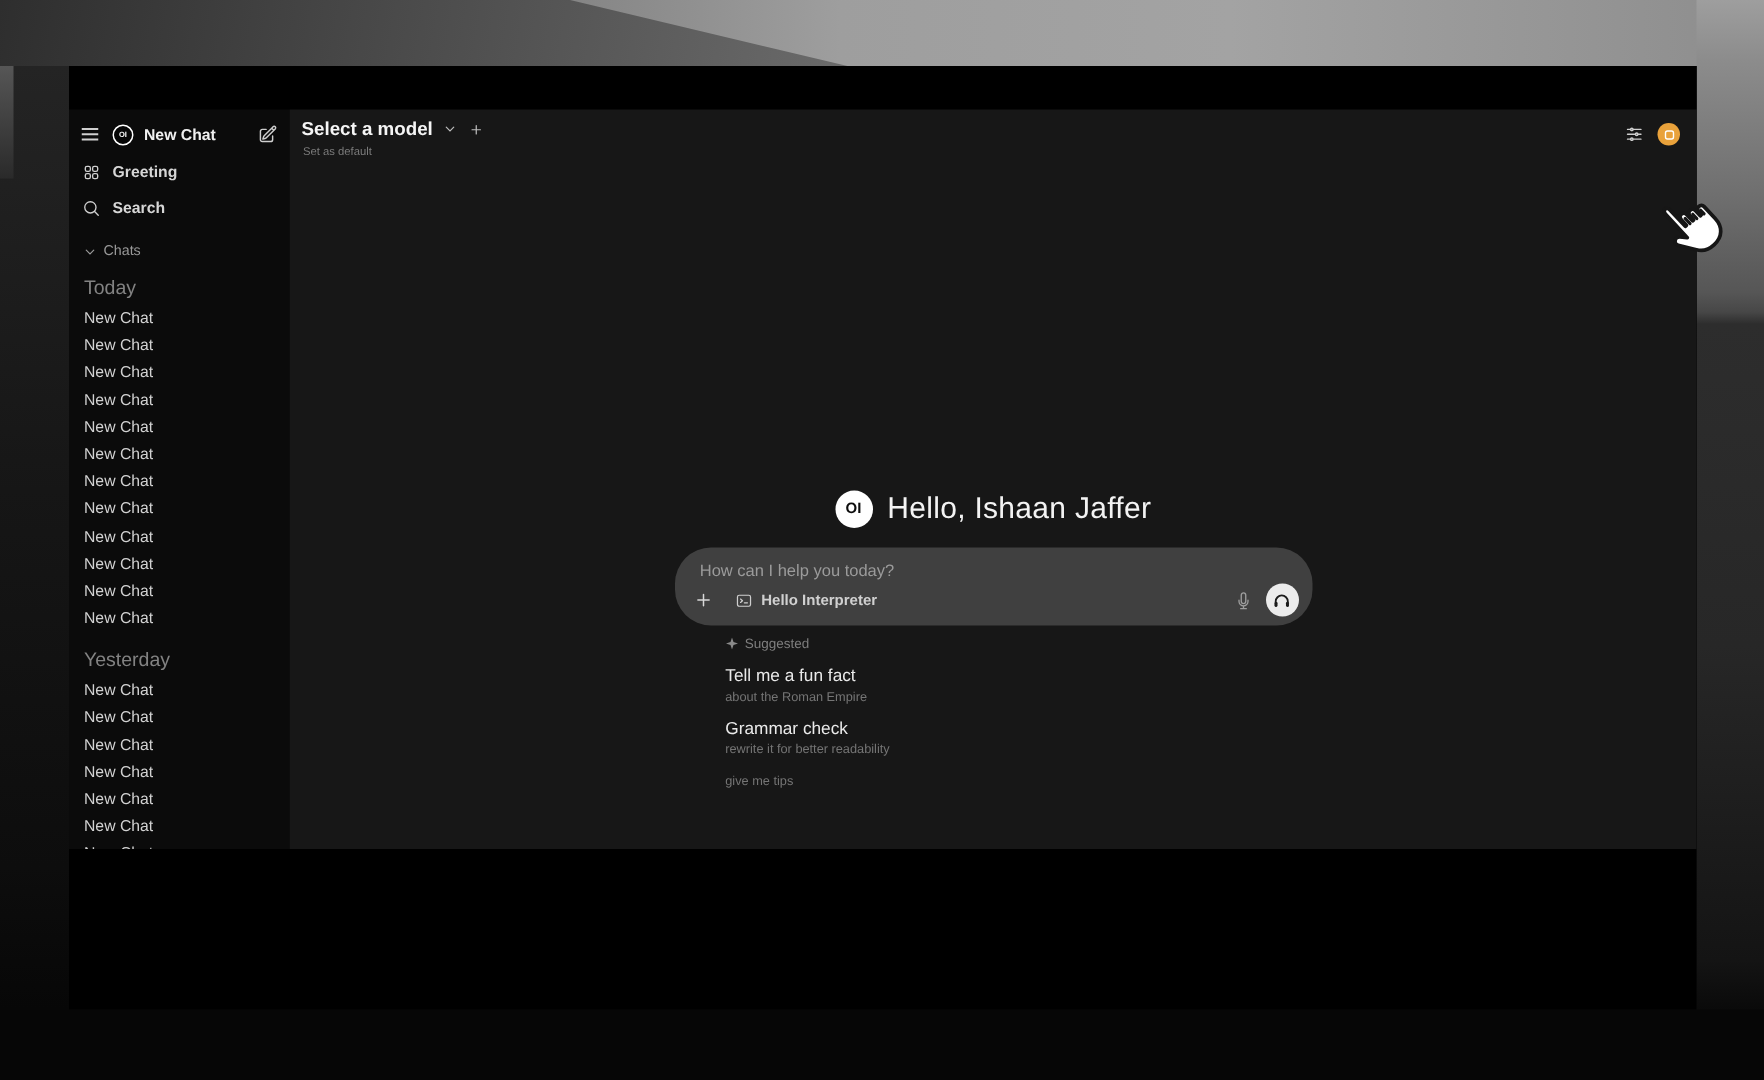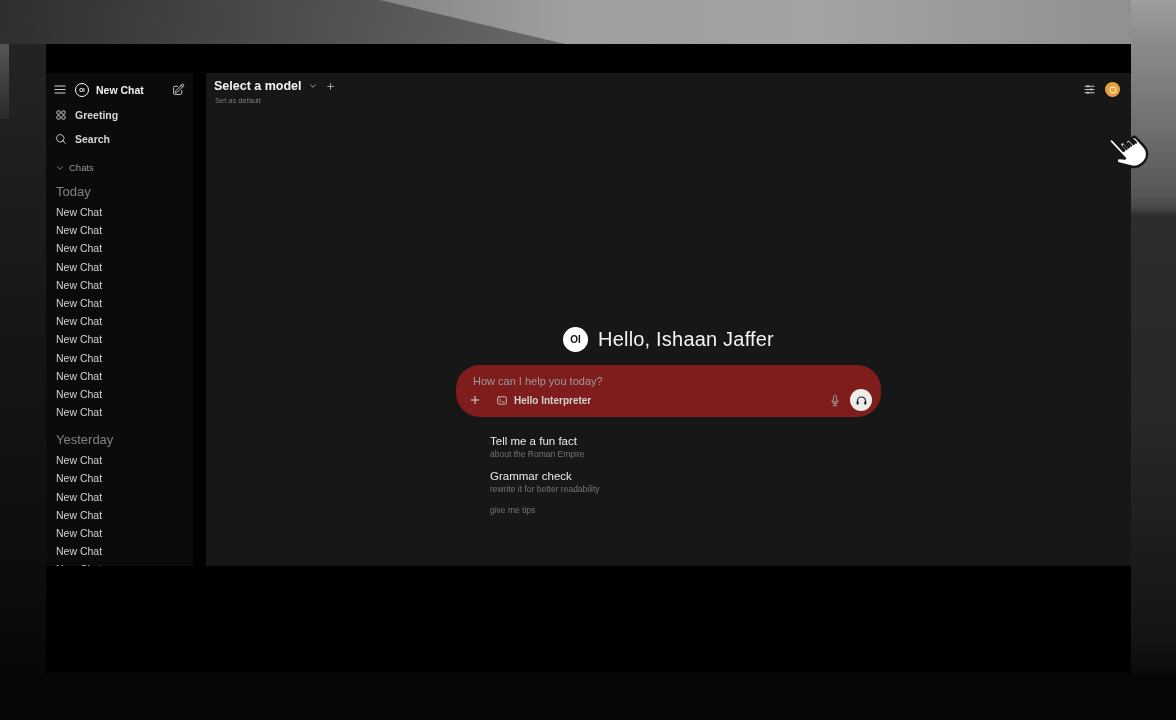--- a/index.html
+++ b/index.html
@@ -37,36 +37,36 @@
   .chats-head { display:flex; align-items:center; gap:5px; margin-top:14px; padding-left:2px;
     font-size:9.5px; color:#9a9a9a; cursor:pointer; }
   .group-label { margin:11px 0 4px 2px; font-size:13px; color:#828282; }
   .chat-list { display:flex; flex-direction:column; }
   .chat-item { height:18.2px; line-height:18.2px; padding-left:2px; font-size:10.5px; color:#d2d2d2;
     white-space:nowrap; overflow:hidden; cursor:pointer; }
   .pinned-chat { display:flex; align-items:center; gap:4px; height:19px; margin-top:0px; padding-left:2px;
     font-size:10.5px; color:#d8d8d8; white-space:nowrap; cursor:pointer; }
 
   
-  .main { flex:1; background:#171717; position:relative;margin-left:13px; }
+  .main { flex:1; background:#171717; position:relative; }
   .main-header { position:absolute; top:6px; left:8px; }
   .model-row { display:flex; align-items:center; gap:7px; cursor:pointer; }
   .model-label { font-size:12.5px; font-weight:700; color:#f5f5f5; }
   .set-default { margin:3px 0 0 1px; font-size:7.5px; color:#7c7c7c; cursor:pointer; }
   .header-right { position:absolute; top:9px; right:11px; display:flex; align-items:center; gap:9px; }
   .avatar { width:15px; height:15px; border-radius:50%; background:#e9a23b; display:flex;
     align-items:center; justify-content:center; cursor:pointer; }
 
   .center { position:absolute; top:254px; left:0; right:0; display:flex; flex-direction:column; align-items:center; }
   .greeting { display:flex; align-items:center; gap:10px; }
   .logo-big { width:25px; height:25px; border-radius:50%; background:#fff; color:#0d0d0d;
     font-size:10px; font-weight:800; display:flex; align-items:center; justify-content:center; }
   .greeting-text { font-size:20px; font-weight:500; color:#f3f3f3; letter-spacing:0.2px; }
 
-  .input-box { margin-top:13px; width:425px; height:52px; background:#7f1d1d; border-radius:24px; position:relative; }
+  .input-box { margin-top:13px; width:425px; height:52px; background:#404040; border-radius:24px; position:relative; }
   .input-text { position:absolute; top:10px; left:17px; font-size:11px; color:#9b9b9b; cursor:text; }
   .toolbar { position:absolute; left:13px; right:9px; bottom:6px; display:flex; align-items:center; }
   .ci-pill { display:flex; align-items:center; gap:6px; margin-left:15px; cursor:pointer; }
   .ci-label { font-size:10px; font-weight:600; color:#d0d0d0; }
   .toolbar-right { margin-left:auto; display:flex; align-items:center; gap:9px; }
   .hp-btn { width:22px; height:22px; border-radius:50%; background:#ececec; display:flex;
     align-items:center; justify-content:center; cursor:pointer; }
 
   .suggest-wrap { width:425px; margin-top:7px; padding-left:34px; }
   .suggest-label { display:flex; align-items:center; gap:5px; font-size:9px; color:#7e7e7e; }
@@ -246,20 +246,28 @@
                       <rect x="3.2" y="13.2" width="3.6" height="6.4" rx="1.8" fill="#1c1c1c"></rect>
                       <rect x="17.2" y="13.2" width="3.6" height="6.4" rx="1.8" fill="#1c1c1c"></rect>
                     </svg>
                 </span>
               </span>
             </span>
           </div>
         </div>
 
         <div class="suggest-wrap">
+          <div class="suggest-label">
+            <span>
+              <svg width="8" height="8" viewBox="0 0 8 8">
+                  <path d="M4 0 5 3 8 4 5 5 4 8 3 5 0 4 3 3Z" fill="#8a8a8a"></path>
+                </svg>
+            </span>
+            <span>Suggested</span>
+          </div>
           <div>
 
               <div class="suggest-item">
                 <div class="suggest-title">Tell me a fun fact</div>
                 <div class="suggest-sub">about the Roman Empire</div>
               </div>
 
               <div class="suggest-item">
                 <div class="suggest-title">Grammar check</div>
                 <div class="suggest-sub">rewrite it for better readability</div>

